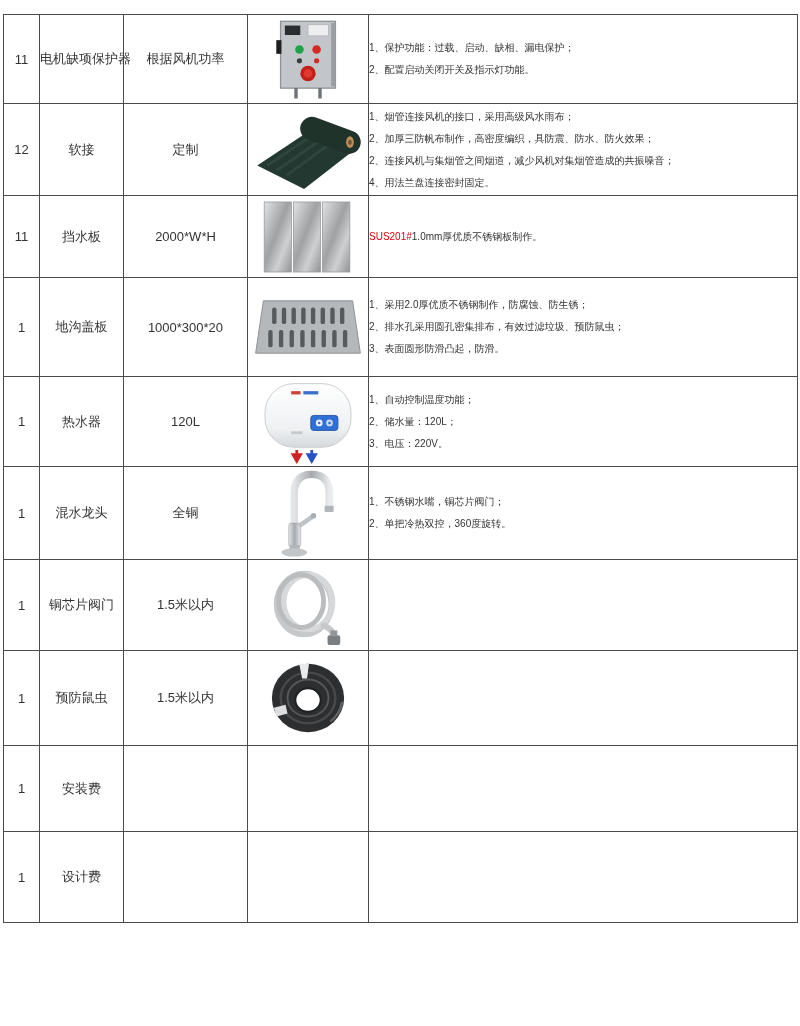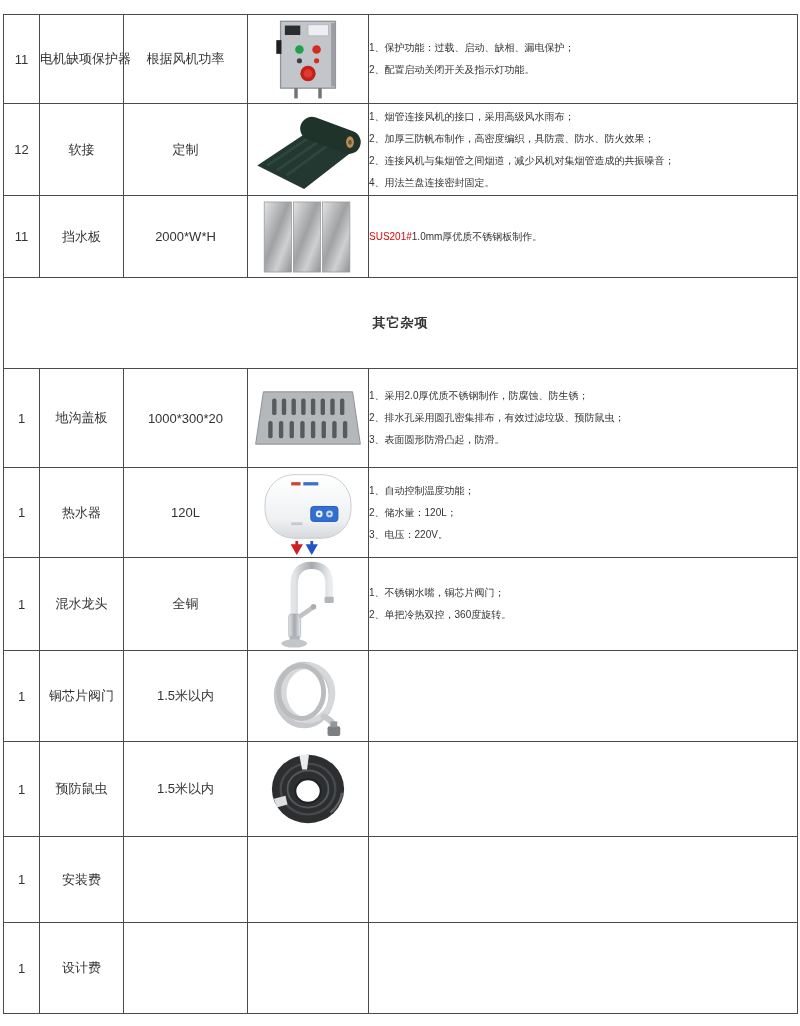--- a/index.html
+++ b/index.html
@@ -120,23 +120,20 @@
           <rect x="61" y="1" width="28" height="72" fill="url(#mg)" stroke="#97999b" stroke-width="0.8"></rect>
         </svg>
       </td>
       <td class="desc">
         <div class="desc-line">
           <span class="red">SUS201#</span><span>1.0mm厚优质不锈钢板制作。</span>
         </div>
       </td>
     </tr>
 
-    <tr style="height:91px">
-      <td class="section" colspan="5">其它杂项</td>
-    </tr>
 
     <tr style="height:99px">
       <td class="c">1</td>
       <td class="c">地沟盖板</td>
       <td class="c">1000*300*20</td>
       <td class="imgcell">
         <svg width="110" height="64" viewBox="0 0 112 66">
           <path d="M10 6 L102 6 L110 60 L2 60 Z" fill="#b5b8bb" stroke="#8d9093" stroke-width="1"></path>
           <g fill="#565a5d">
             <rect x="19" y="13" width="4.5" height="17" rx="2"></rect>

